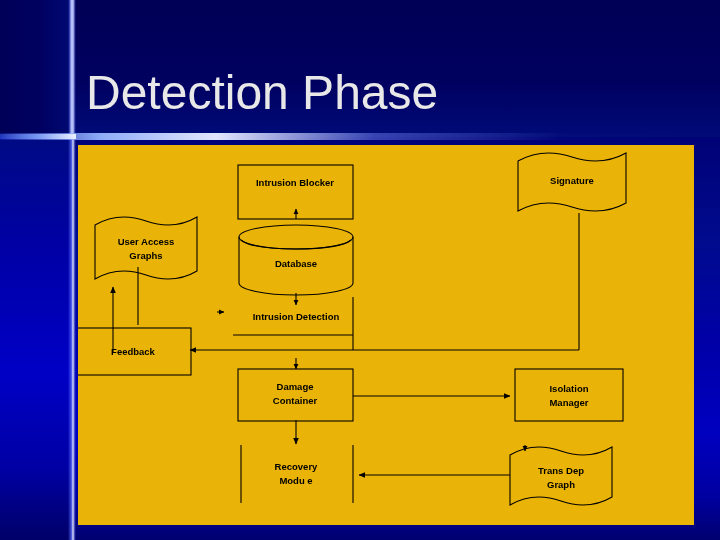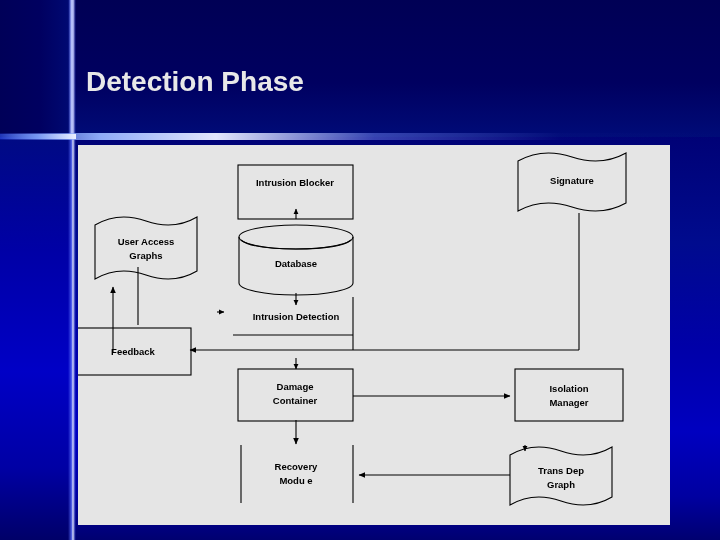--- a/index.html
+++ b/index.html
@@ -62,38 +62,39 @@
     position: absolute;
     left: 0; top: 134px;
     width: 76px; height: 5px;
     background: linear-gradient(90deg, rgba(60,100,255,0.45) 0%, rgba(130,165,255,0.85) 50%, rgba(235,240,255,1) 100%);
   }
 
   
   #title {
     position: absolute;
     left: 86px;
-    top: 55px;
+    top: 66px;
     width: 560px;
     color: #e8e8e8;
-    font-size: 28px;
-    font-weight: bold;
+    font-size: 48px;
+    font-weight: normal;
     letter-spacing: 0px;
     line-height: 54px;
     white-space: nowrap;
   }
 
   
   #panel {
     position: absolute;
     left: 78px;
     top: 145px;
     width: 592px;
     height: 380px;
-    background: #e5e5e5;
+    background: #eab308;
+    padding-left: 24px;
   }
   #diagram {
     position: absolute;
     inset: 0;
   }
   #diagram svg {
     display: block;
     width: 592px;
     height: 380px;
   }

